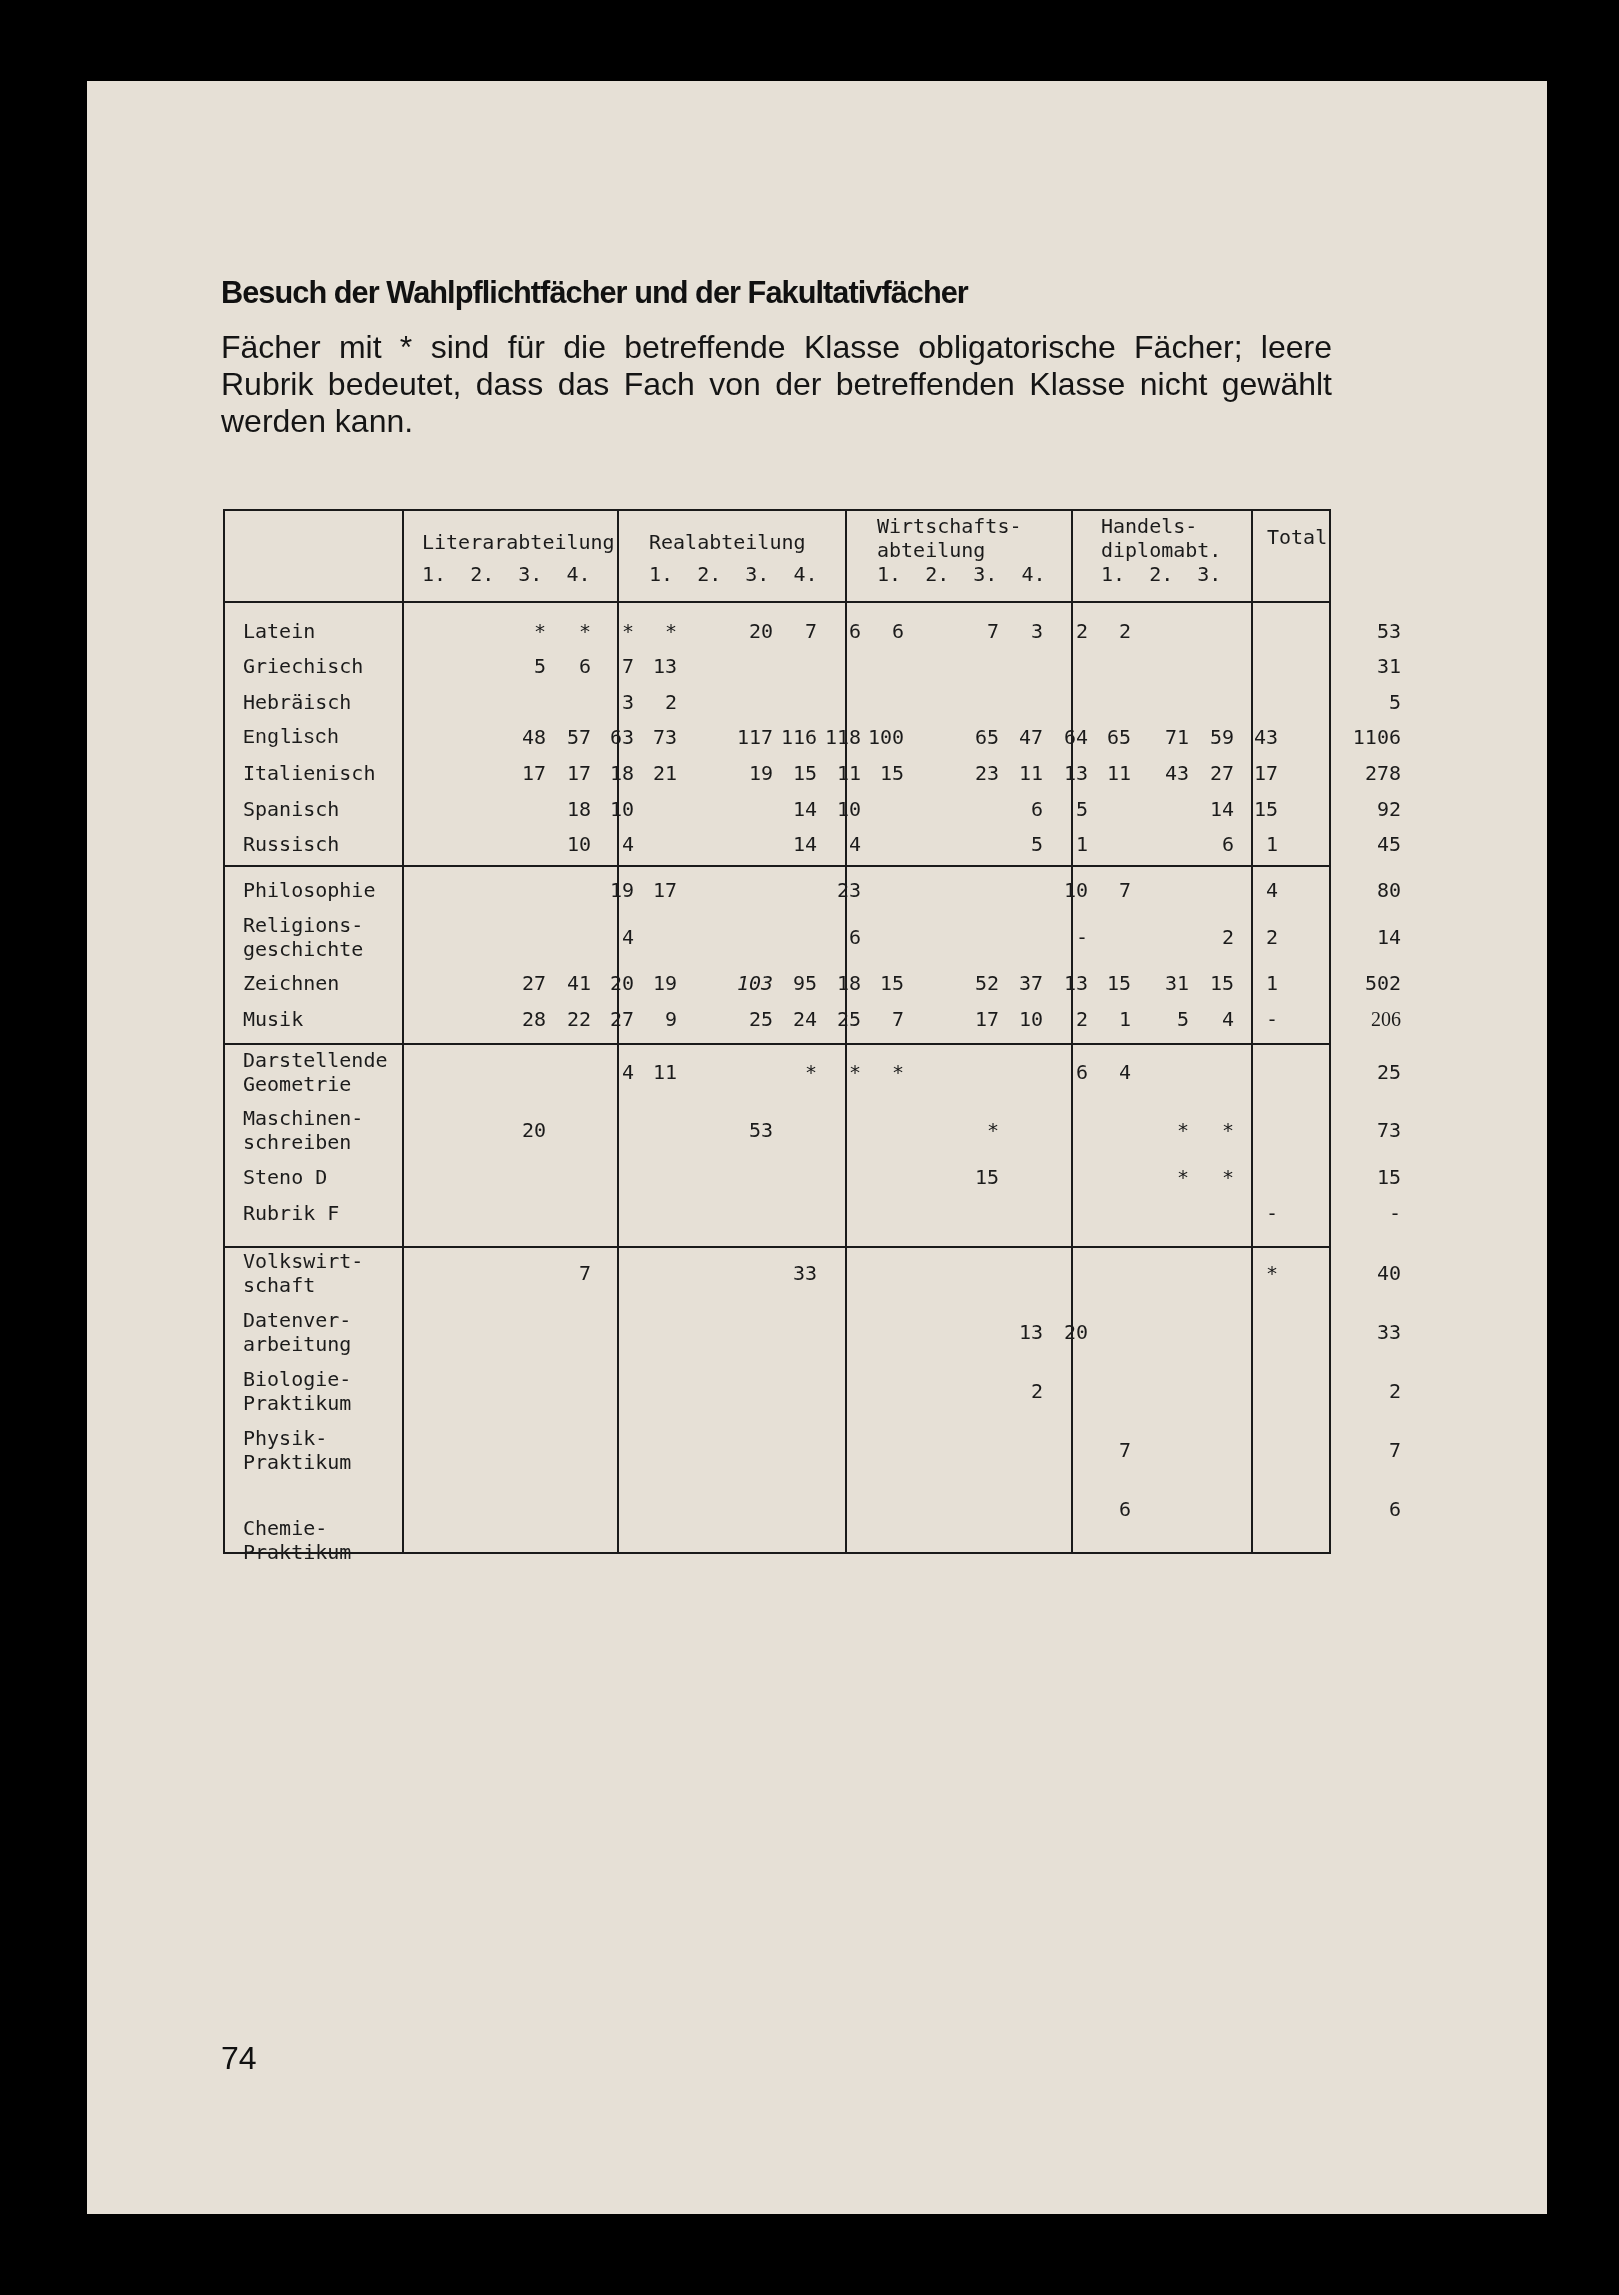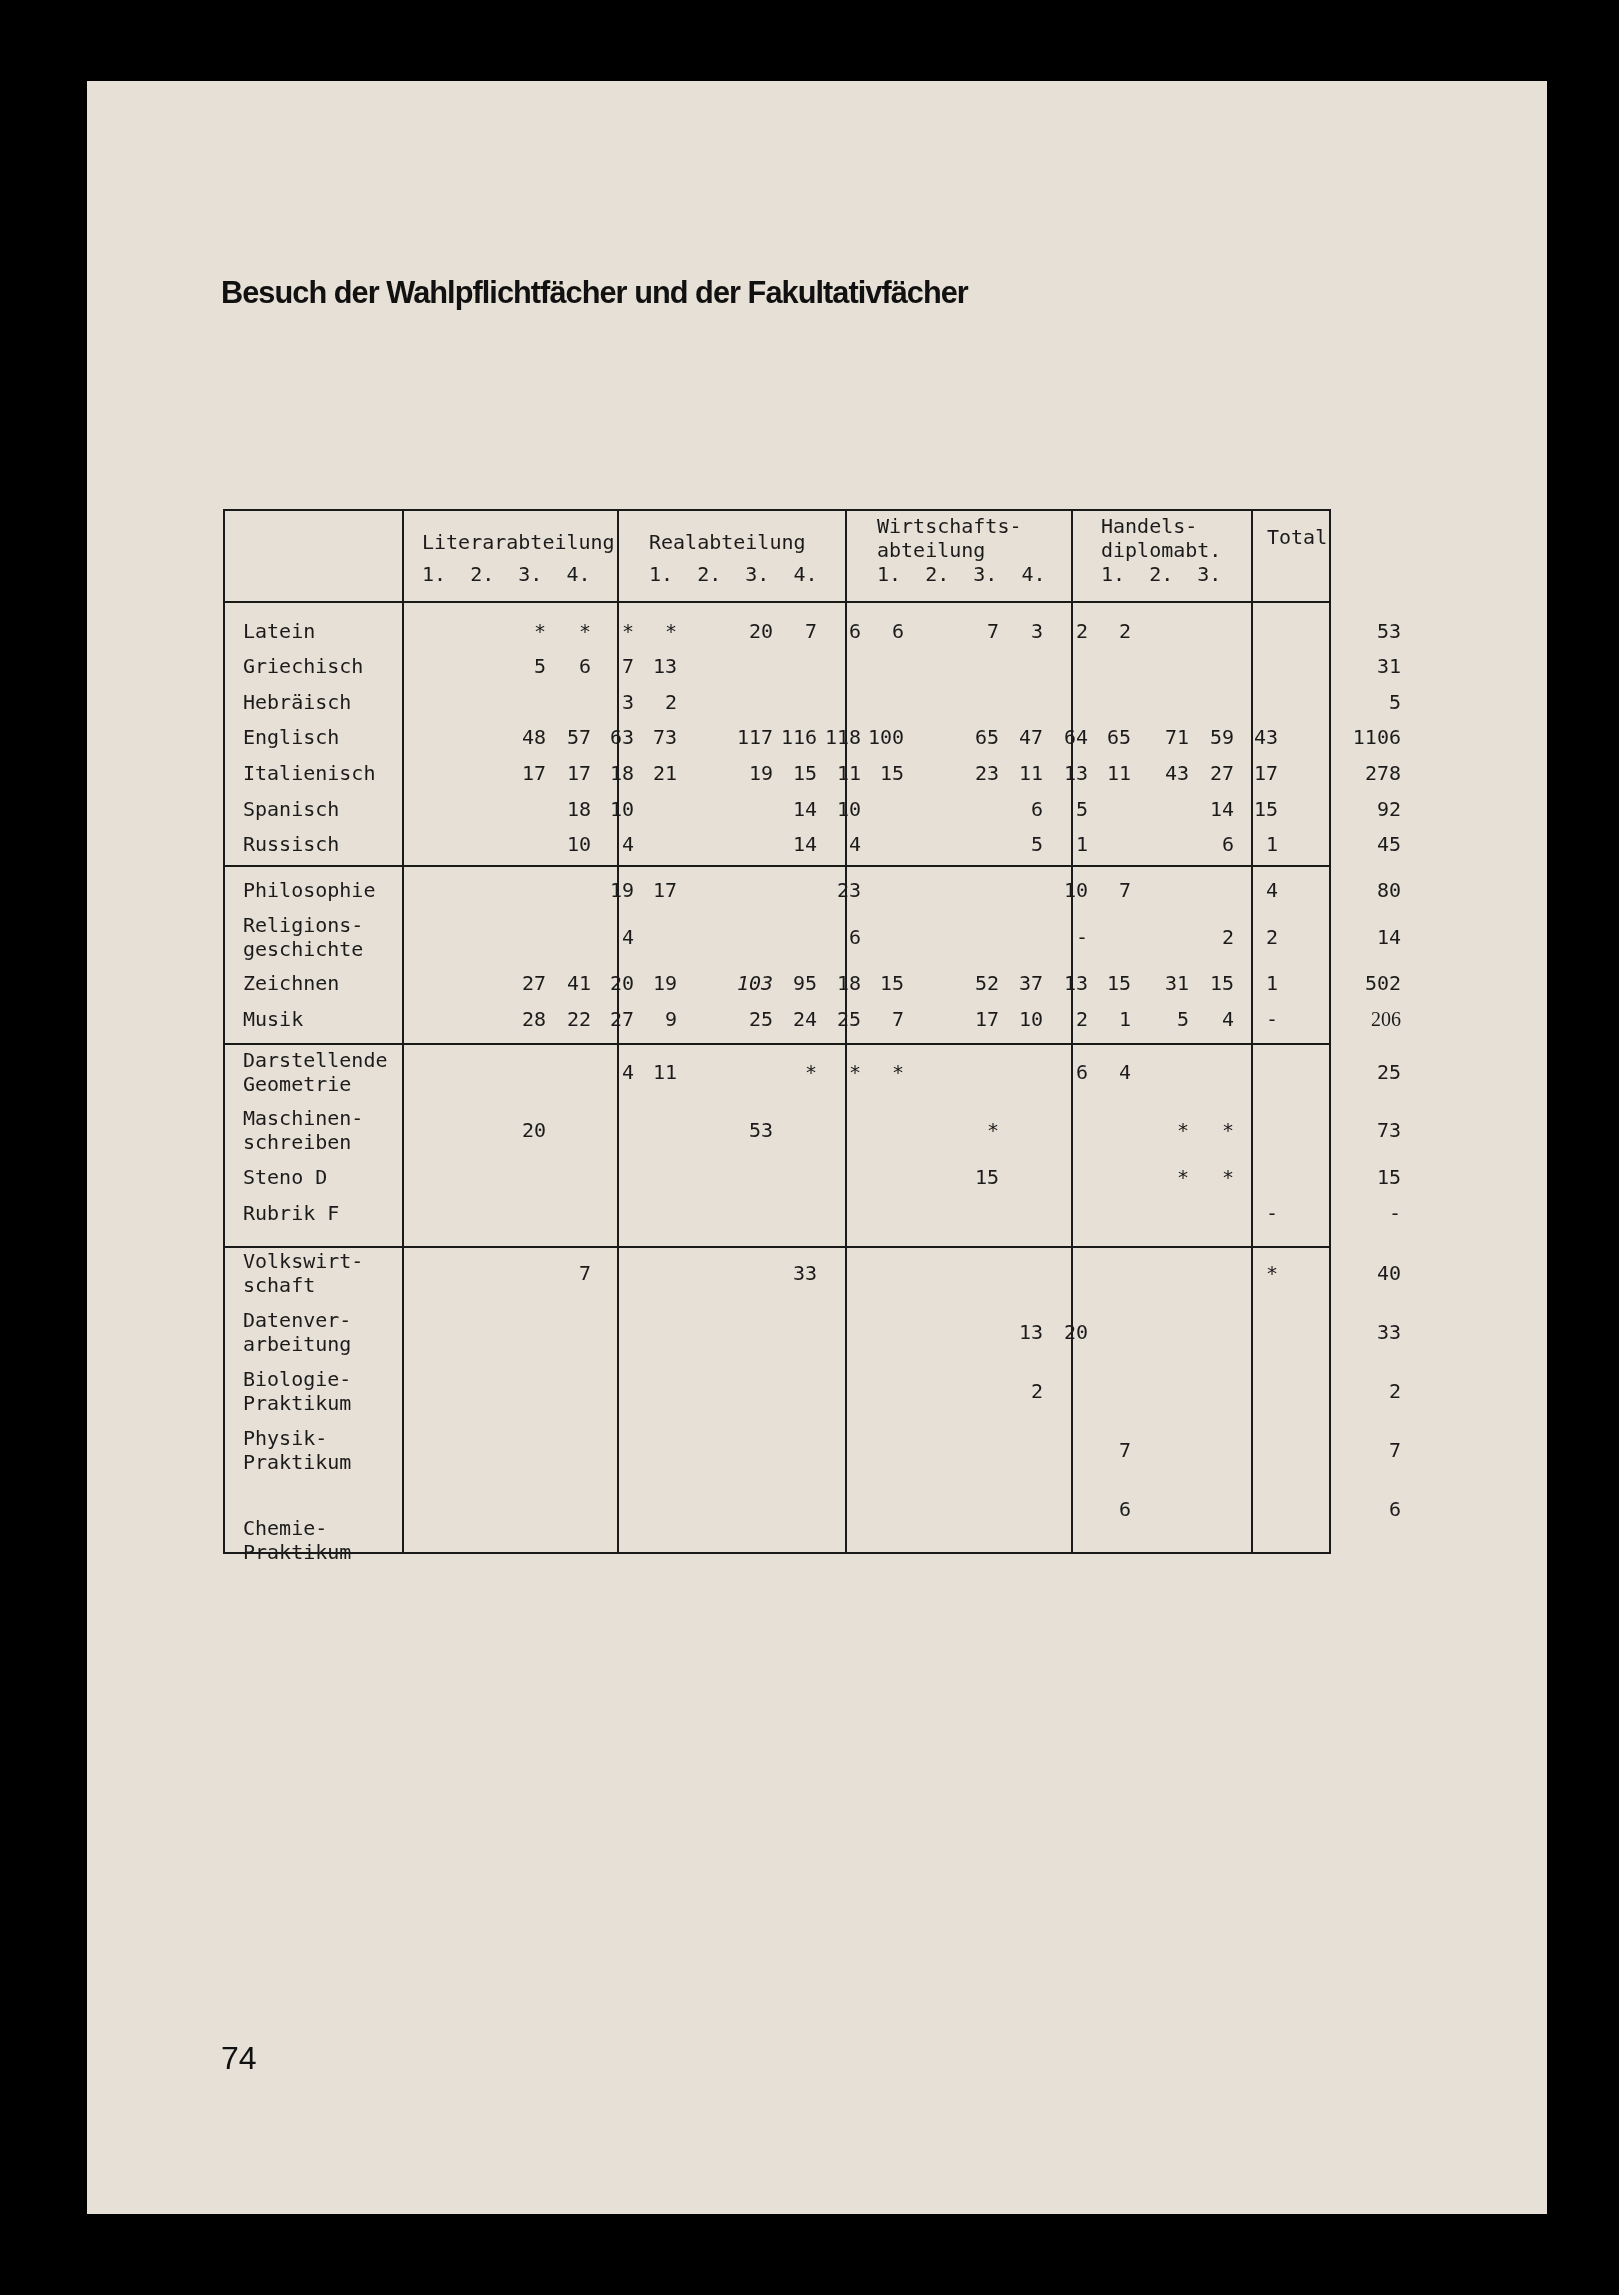--- a/index.html
+++ b/index.html
@@ -12,20 +12,21 @@
   .vline { position:absolute; top:0; bottom:0; width:1.6px; background:#1a1a1a; }
   .hline { position:absolute; left:0; right:0; height:2.4px; background:#1a1a1a; }
   .t { position:absolute; white-space:pre; line-height:23.5px; }
   .r { text-align:right; }
 </style>
 </head>
 <body>
 
 <div class="page">
   <div class="title">Besuch der Wahlpflichtfächer und der Fakultativfächer</div>
+  <div class="intro">Fächer mit * sind für die betreffende Klasse obligatorische Fächer; leere Rubrik bedeutet, dass das Fach von der betreffenden Klasse nicht gewählt werden kann.</div>
 
   <div class="tbl" id="tbl">
 
     <div class="vline" style="left:177px"></div>
     <div class="vline" style="left:392px"></div>
     <div class="vline" style="left:620px"></div>
     <div class="vline" style="left:846px"></div>
     <div class="vline" style="left:1026px"></div>
 
     <div class="hline" style="top:90px"></div>
@@ -61,21 +62,21 @@
       <div class="t" style="left: 18px; top: 144px;">Griechisch</div>
       <div class="t r" style="width: 49px; left: 272px; top: 144px;">5</div>
       <div class="t r" style="width: 49px; left: 317px; top: 144px;">6</div>
       <div class="t r" style="width: 49px; left: 360px; top: 144px;">7</div>
       <div class="t r" style="width: 49px; left: 403px; top: 144px;">13</div>
       <div class="t r" style="width: 65px; left: 1111px; top: 144px;">31</div>
       <div class="t" style="left: 18px; top: 180px;">Hebräisch</div>
       <div class="t r" style="width: 49px; left: 360px; top: 180px;">3</div>
       <div class="t r" style="width: 49px; left: 403px; top: 180px;">2</div>
       <div class="t r" style="width: 65px; left: 1111px; top: 180px;">5</div>
-      <div class="t" style="left: 18px; top: 215px;">Englisch</div>
+      <div class="t" style="left: 18px; top: 215px; font-family: Liberation Mono, monospace;">Englisch</div>
       <div class="t r" style="width: 49px; left: 272px; top: 215px;">48</div>
       <div class="t r" style="width: 49px; left: 317px; top: 215px;">57</div>
       <div class="t r" style="width: 49px; left: 360px; top: 215px;">63</div>
       <div class="t r" style="width: 49px; left: 403px; top: 215px;">73</div>
       <div class="t r" style="width: 49px; left: 499px; top: 215px;">117</div>
       <div class="t r" style="width: 49px; left: 543px; top: 215px;">116</div>
       <div class="t r" style="width: 49px; left: 587px; top: 215px;">118</div>
       <div class="t r" style="width: 49px; left: 630px; top: 215px;">100</div>
       <div class="t r" style="width: 49px; left: 725px; top: 215px;">65</div>
       <div class="t r" style="width: 49px; left: 769px; top: 215px;">47</div>

